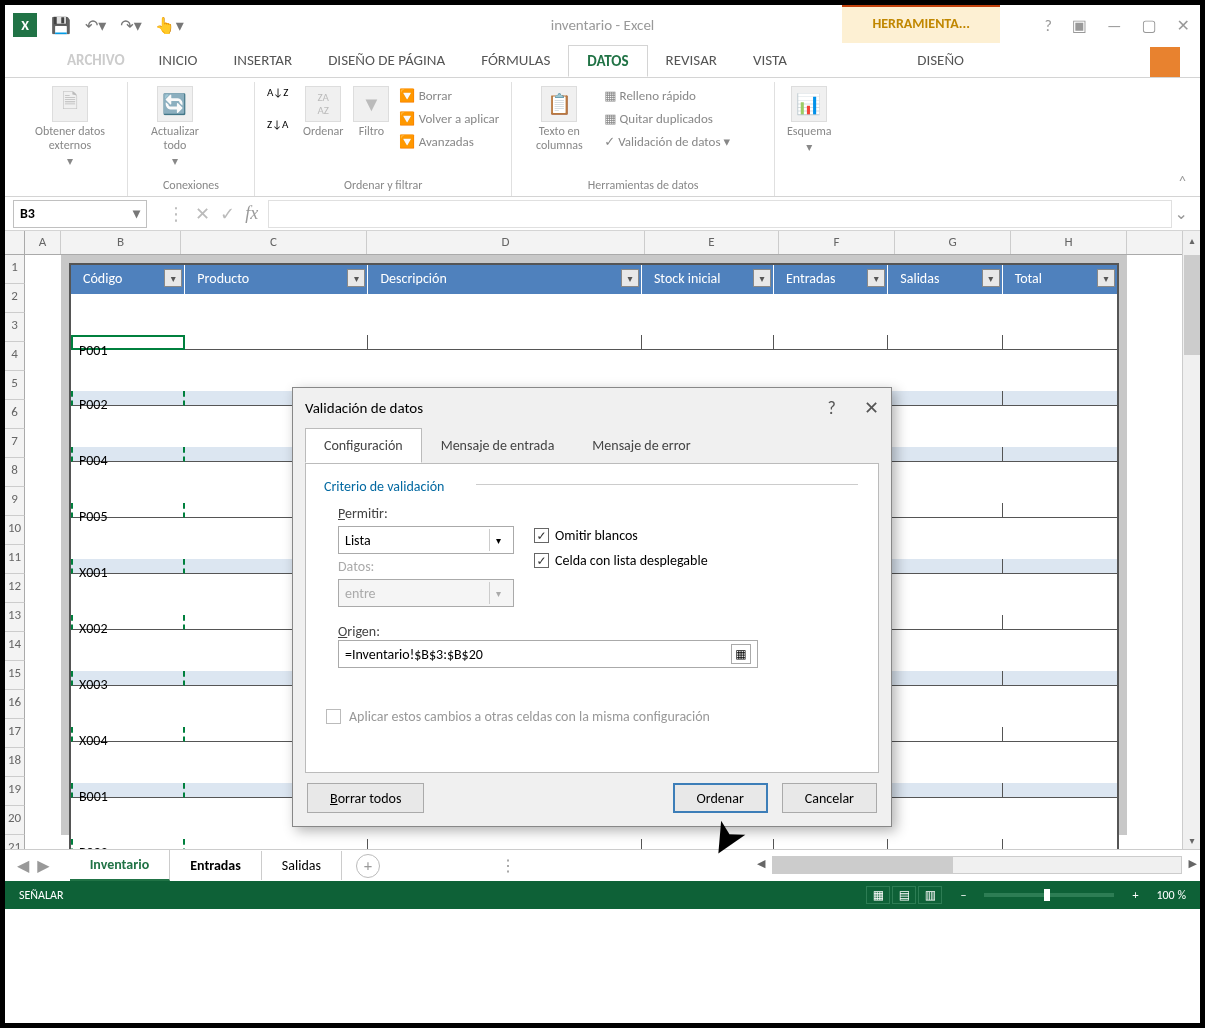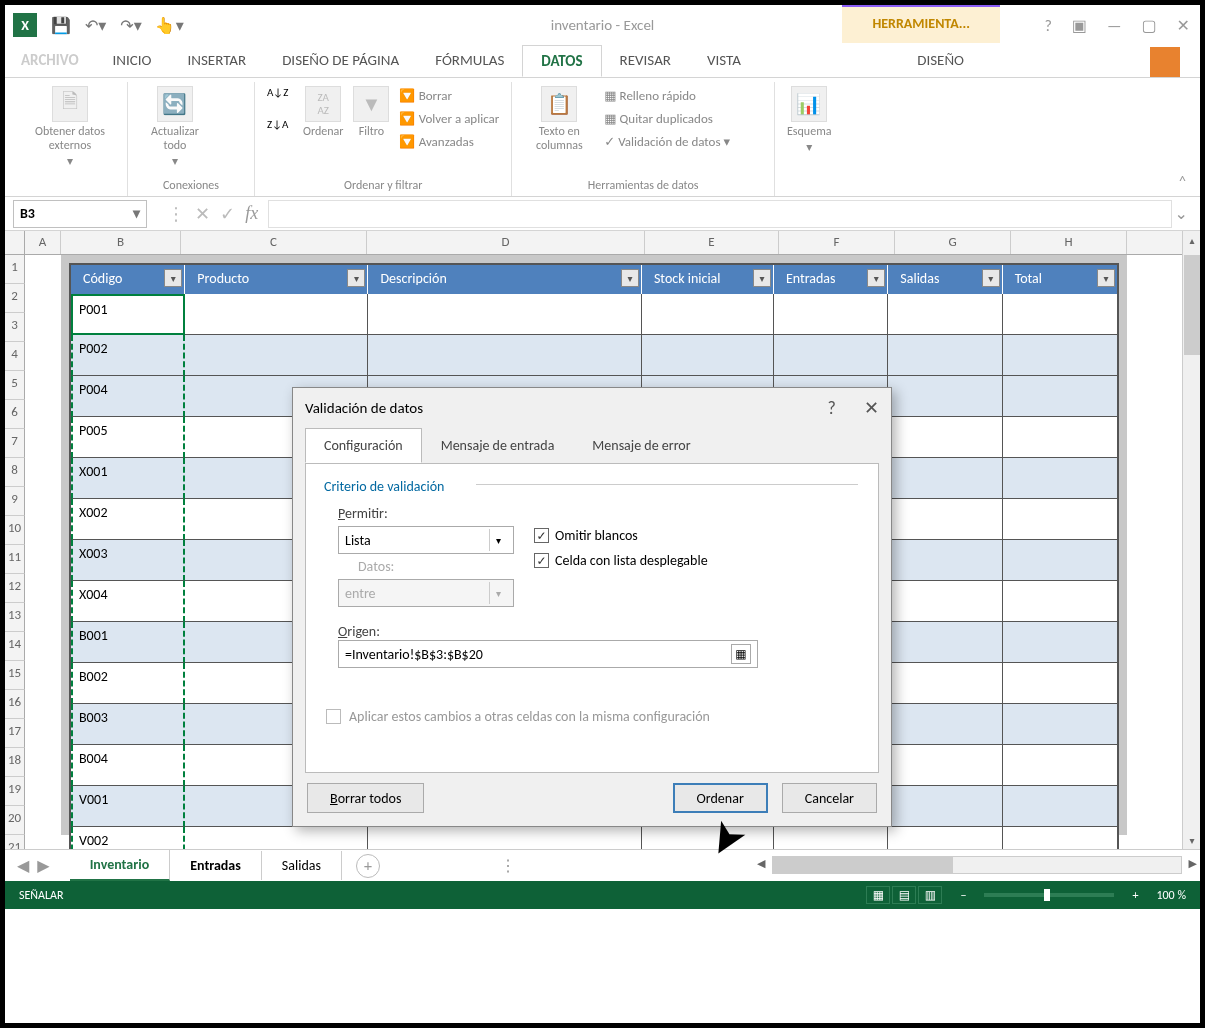--- a/index.html
+++ b/index.html
@@ -5,25 +5,25 @@
 * { box-sizing: border-box; margin: 0; padding: 0; font-family: "Segoe UI", Calibri, sans-serif; }
 body { width: 1205px; height: 1028px; background: #fff; position: relative; border: 5px solid #000; }
 
 
 .titlebar { height: 40px; background: #fff; display: flex; align-items: center; position: relative; }
 .excel-logo { width: 24px; height: 24px; background: #217346; margin: 0 8px; display:flex;align-items:center;justify-content:center;color:#fff;font-size:14px;font-weight:bold; }
 .qat { display: flex; gap: 14px; font-size: 16px; color: #777; align-items: center; margin-left: 6px; }
 .qat-item { cursor: pointer; }
 .title-text { position: absolute; left: 50%; transform: translateX(-50%); color: #999; font-size: 15px; }
 .title-right { position: absolute; right: 10px; display: flex; gap: 20px; font-size: 16px; color: #999; align-items:center; }
-.contextual-tab { position:absolute; right: 200px; top:0; height:38px; background:#fdf0d3; color:#c18700; padding:8px 30px; font-weight:bold; font-size:14px; border-top:2px solid #8b5cf6; }
+.contextual-tab { position:absolute; right: 200px; top:0; height:38px; background:#fdf0d3; color:#c18700; padding:8px 30px; font-weight:bold; font-size:14px; border-top:2px solid #c2410c; }
 
 
 .tabs { height: 32px; display: flex; border-bottom: none; padding-left: 0; position:relative; }
-.tab-archivo { background: #fff; color: #ccc; padding: 6px 16px; font-size: 15px; font-weight:bold; }
+.tab-archivo { background: #fff; color: #ccc; padding: 6px 16px; font-size: 15px; font-weight:bold;margin-left:46px; }
 .tab { padding: 6px 18px; font-size: 15px; color: #555; cursor:pointer; }
 .tab.active { color: #217346; border: 1px solid #d4d4d4; border-bottom: 1px solid #fff; font-weight:bold; }
 .tab-design { position:absolute; right:218px; padding:6px 18px; color:#555; font-size:15px; }
 .orange-box { position:absolute; right:20px; width:30px; height:30px; background:#e8822f; top:2px; }
 
 
 .ribbon { height: 120px; border-top: 1px solid #d4d4d4; border-bottom: 1px solid #d4d4d4; display: flex; padding: 4px 8px 0 8px; }
 .group { padding: 0 12px; border-right: 1px solid #e0e0e0; display:flex; flex-direction:column; justify-content:space-between; }
 .group:last-of-type { border-right:none; }
 .group-content { display:flex; gap:10px; align-items:flex-start; padding-top:4px; }
@@ -51,21 +51,21 @@
 .grid-body { display:flex; }
 .row-headers { width:20px; }
 .rh { height:29px; border-bottom:1px solid #ccc; border-right:1px solid #aaa; background:#f3f3f3; text-align:center; font-size:13px; color:#666; padding-top:4px; }
 .cells { position:relative; }
 .table-bg { position:absolute; left:36px; top:0; width:1066px; height:580px; background:#c8c8c8; padding:8px; }
 .table-inner { background:#fff; border:2px solid #555; }
 .th-row { display:flex; height:29px; background:#4f81bd; }
 .th { border-right:1px solid #fff; color:#fff; font-weight:normal; font-size:14px; padding:5px 12px; position:relative; }
 .th .filter { position:absolute; right:2px; top:4px; width:18px; height:18px; background:#e8e8e8; border:1px solid #888; display:flex;align-items:center;justify-content:center;font-size:10px;color:#555; }
 .th-B{width:116px;} .th-C{width:186px;} .th-D{width:278px;} .th-E{width:134px;} .th-F{width:116px;} .th-G{width:116px;} .th-H{width:116px;border-right:none;}
-.data-row { display:flex; height:41px; }
+.data-row { display:flex; height:15px;margin-top:41px; }
 .data-row.even { background:#dce6f1; }
 .data-row.odd { background:#fff; }
 .td { border-right:1px solid #555; border-bottom:1px solid #555; font-size:14px; padding:5px 6px; }
 .td-B { width:116px; border-left:2px dashed #00803e; border-right:2px dashed #00803e; }
 .td-C{width:186px;} .td-D{width:278px;} .td-E{width:134px;} .td-F{width:116px;} .td-G{width:116px;} .td-H{width:116px;border-right:none;}
 .sel-cell { background:#fff !important; border:2px solid #00803e !important; }
 .vscroll { position:absolute; right:0; top:0; width:18px; height:100%; background:#f0f0f0; border-left:1px solid #ccc; }
 .vscroll .thumb { position:absolute; top:24px; width:16px; height:100px; background:#ccc; left:1px; }
 .vscroll .arr { position:absolute; width:16px; height:18px; left:1px; display:flex;align-items:center;justify-content:center;font-size:10px;color:#666; }
 
@@ -75,21 +75,21 @@
 .dlg-title .right { display:flex; gap:28px; font-size:18px; color:#555; }
 .dlg-tabs { display:flex; padding:0 12px; }
 .dlg-tab { padding:8px 18px; font-size:14px; color:#444; border:1px solid transparent; cursor:pointer; }
 .dlg-tab.active { background:#fff; border:1px solid #bbb; border-bottom:1px solid #fff; }
 .dlg-body { background:#fff; margin:0 12px; padding:14px 18px; height:310px; border:1px solid #bbb; position:relative; }
 .fieldset-label { font-size:14px; color:#0369a1; margin-bottom:10px; }
 .fieldset-hr { border:none; border-top:1px solid #ccc; position:absolute; top:20px; left:170px; right:20px; }
 .dlg-row { display:flex; gap:20px; margin:8px 0 0 14px; align-items:flex-start; }
 .dlg-col { display:flex; flex-direction:column; gap:4px; }
 .dlg-label { font-size:14px; color:#444; }
-.dlg-label.disabled { color:#aaa;margin-left:20px; }
+.dlg-label.disabled { color:#aaa; }
 .dlg-select { width:176px; height:28px; border:1px solid #aaa; background:#fff; display:flex; align-items:center; justify-content:space-between; padding:0 6px; font-size:14px; }
 .dlg-select.disabled { background:#f5f5f5; color:#aaa; }
 .dlg-select .dd { width:18px; height:22px; border-left:1px solid #ccc; display:flex;align-items:center;justify-content:center;font-size:10px; }
 .dlg-check { display:flex; align-items:center; gap:6px; font-size:14px; margin:2px 0; }
 .dlg-check .box { width:15px; height:15px; border:1px solid #666; display:flex;align-items:center;justify-content:center;font-size:12px;color:#333; }
 .dlg-input-row { margin:14px 0 0 14px; }
 .dlg-origen { width:420px; height:28px; border:1px solid #aaa; display:flex; align-items:center; padding:0 6px; font-size:14px; justify-content:space-between; background:#fff; }
 .dlg-origen .refbtn { width:20px; height:20px; border:1px solid #aaa; display:flex;align-items:center;justify-content:center;font-size:12px; }
 .dlg-apply { display:flex; align-items:center; gap:8px; margin:40px 0 0 2px; color:#999; font-size:14px; }
 .dlg-apply .box { width:15px; height:15px; border:1px solid #bbb; }

